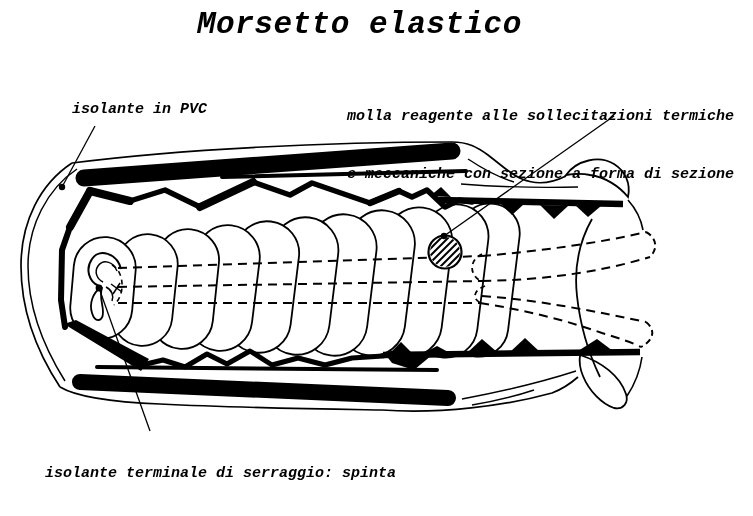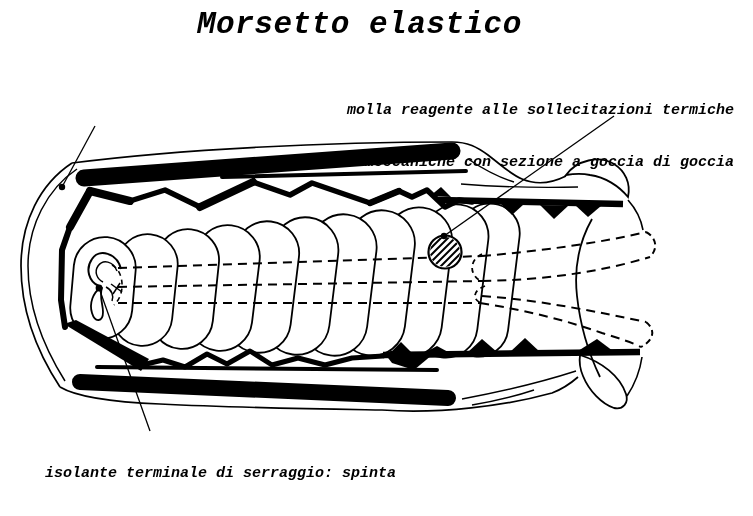--- a/index.html
+++ b/index.html
@@ -5,21 +5,21 @@
   html,body{margin:0;padding:0;background:#fff;}
   .stage{
     position:relative;width:753px;height:516px;background:#ffffff;
     overflow:hidden;color:#000;
     font-family:"Liberation Mono","DejaVu Sans Mono",monospace;
   }
   .t{position:absolute;font-style:italic;font-weight:bold;white-space:pre;line-height:1.0;}
   #title{left:153px;top:9px;font-size:31px;letter-spacing:.5px;margin-left:44px;}
   #lbl-insulation{left:72px;top:102px;font-size:15px;}
   #lbl-spring{left:347px;top:73px;font-size:15px;}
-  #lbl-spring .ln{display:block;height:22px;}
+  #lbl-spring .ln{display:block;height:22px;margin-top:6px;}
   #lbl-terminal{left:45px;top:436px;font-size:15px;}
   #lbl-terminal .ln{display:block;height:23.5px;}
   svg{position:absolute;left:0;top:0;}
 </style>
 </head>
 <body>
 
 <div class="stage">
 
   <svg width="753" height="516" viewBox="0 0 753 516">
@@ -137,24 +137,25 @@
       <circle cx="62" cy="187" r="3.2" stroke="none"></circle>
       <line x1="614" y1="116" x2="444" y2="236" stroke-width="1.3"></line>
       <circle cx="444" cy="236" r="3.2" stroke="none"></circle>
       <line x1="99" y1="288" x2="150" y2="431" stroke-width="1.3"></line>
       <circle cx="99" cy="288" r="3.4" stroke="none"></circle>
     </g>
   </svg>
 
   <div class="t" id="title">Morsetto elastico</div>
 
+  <div class="t" id="lbl-insulation">isolante in PVC</div>
 
   <div class="t" id="lbl-spring">
     <span class="ln">molla reagente alle sollecitazioni termiche</span>
-    <span class="ln">e meccaniche con sezione a goccia di goccia</span>
+    <span class="ln">e meccaniche con sezione a forma di sezione</span>
   </div>
 
   <div class="t" id="lbl-terminal">
     <span class="ln">isolante terminale di serraggio: spinta</span>
     
     
   </div>
 
 </div>
 

